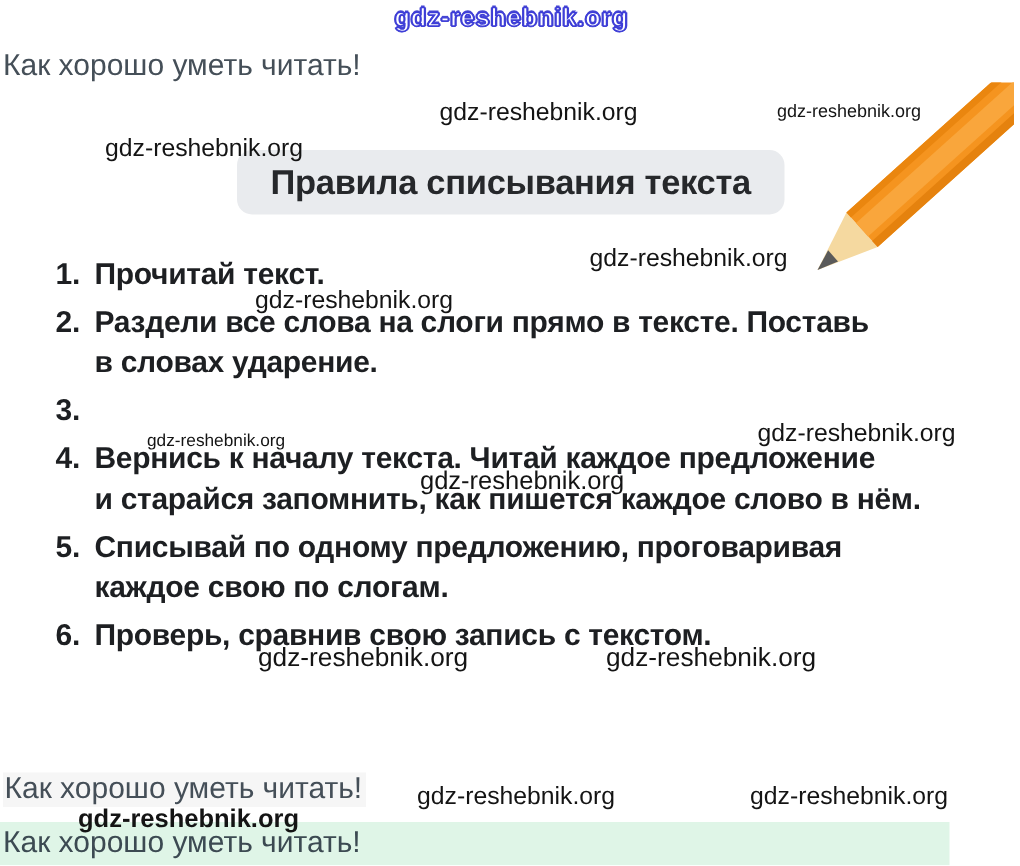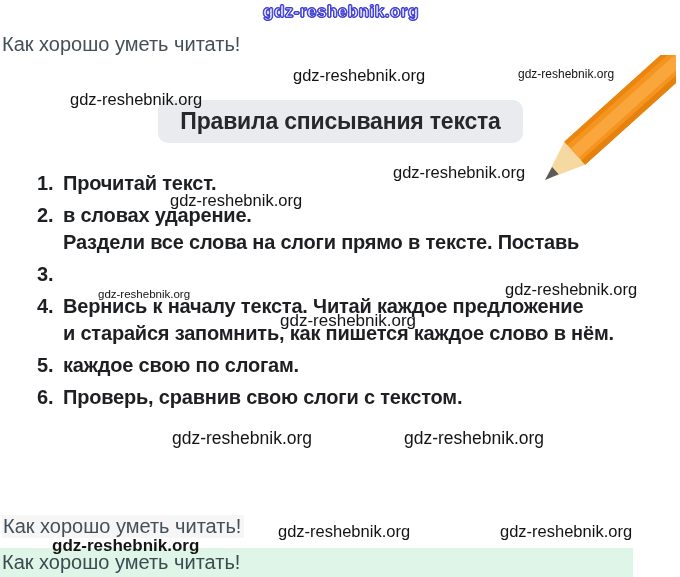--- a/index.html
+++ b/index.html
@@ -118,44 +118,45 @@
   <div class="rules">
     <div class="rule">
       <span class="num">1.</span>
       <span class="txt">
           <span>Прочитай текст.</span>
         </span>
     </div>
     <div class="rule">
       <span class="num">2.</span>
       <span class="txt">
+        <span>Раздели все слова на слоги прямо в тексте. Поставь</span>
         <span>в словах ударение.</span>
-        <span>Раздели все слова на слоги прямо в тексте. Поставь</span>
       </span>
     </div>
     <div class="rule">
       <span class="num">3.</span>
     </div>
     <div class="rule">
       <span class="num">4.</span>
       <span class="txt">
         <span>Вернись к началу текста. Читай каждое предложение</span>
         <span>и старайся запомнить, как пишется каждое слово в нём.</span>
       </span>
     </div>
     <div class="rule">
       <span class="num">5.</span>
       <span class="txt">
+        <span>Списывай по одному предложению, проговаривая</span>
         <span>каждое свою по слогам.</span>
       </span>
     </div>
     <div class="rule">
       <span class="num">6.</span>
       <span class="txt">
-          <span>Проверь, сравнив свою слоги с текстом.</span>
+          <span>Проверь, сравнив свою запись с текстом.</span>
         </span>
     </div>
   </div>
 
   <div class="green-band"></div>
   <div class="slogan slogan-band">Как хорошо уметь читать!</div>
 
 </div>
 
 </body></html>

